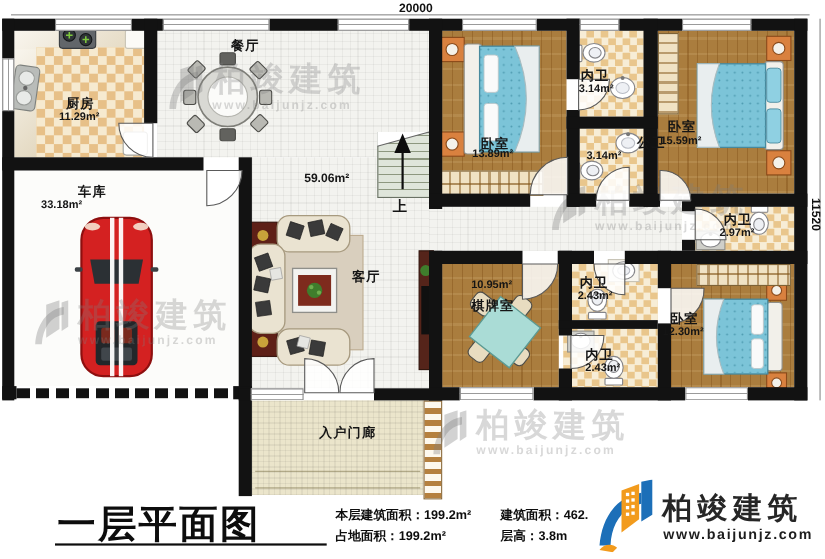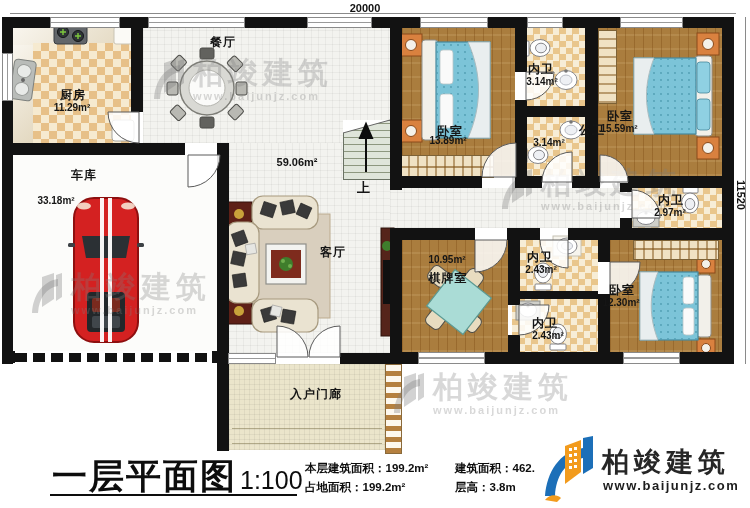--- a/index.html
+++ b/index.html
@@ -403,21 +403,21 @@
     <div>
         <div class="wm-name">柏竣建筑</div>
         <div class="wm-url">www.baijunjz.com</div>
       </div>
   </div>
 
   <div class="abs lbl" style="left:73px;top:95px;">厨房</div>
   <div class="abs area" style="left:72px;top:107px;">11.29m²</div>
   <div class="abs lbl" style="left:223px;top:42px;text-align:right;">餐厅</div>
   <div class="abs lbl" style="left:56px;top:175px;margin-left:28px;">车库</div>
-  <div class="abs area" style="left:56px;top:200px;">33.18m²</div>
+  <div class="abs area" style="left:56px;top:187px;">33.18m²</div>
   <div class="abs area" style="left:297px;top:162px;font-size:11px;">59.06m²</div>
   <div class="abs lbl" style="left:333px;top:252px;">客厅</div>
   <div class="abs lbl" style="left:316px;top:394px;">入户门廊</div>
   <div class="abs lbl" style="left:450px;top:131px;">卧室</div>
   <div class="abs area" style="left:448px;top:140px;">13.89m²</div>
   <div class="abs lbl" style="left:541px;top:69px;">内卫</div>
   <div class="abs area" style="left:542px;top:81px;">3.14m²</div>
   <div class="abs lbl" style="left:548px;top:130px;margin-left:44px;">公卫</div>
   <div class="abs area" style="left:549px;top:142px;">3.14m²</div>
   <div class="abs lbl" style="left:620px;top:116px;">卧室</div>
@@ -428,27 +428,26 @@
   <div class="abs area" style="left:447px;top:259px;">10.95m²</div>
   <div class="abs lbl" style="left:540px;top:257px;">内卫</div>
   <div class="abs area" style="left:541px;top:269px;">2.43m²</div>
   <div class="abs lbl" style="left:545px;top:323px;">内卫</div>
   <div class="abs area" style="left:548px;top:335px;">2.43m²</div>
   <div class="abs lbl" style="left:622px;top:290px;">卧室</div>
   <div class="abs area" style="left:621px;top:302px;">12.30m²</div>
   <div class="abs lbl" style="left:364px;top:188px;font-size:13px;">上</div>
 
   <div class="abs" style="left:10px;top:13px;width:726px;height:1px;background:#8a8a8a;z-index:5;"></div>
-  <div class="abs dim" style="left:365px;top:8px;transform:translate(-50%,-50%);z-index:60;">20000</div>
+  <div class="abs dim" style="left:378px;top:8px;transform:translate(-50%,-50%);z-index:60;">20000</div>
   <div class="abs" style="left:745px;top:17px;width:1px;height:347px;background:#8a8a8a;z-index:5;"></div>
   <div class="abs dim" style="left:741px;top:195px;transform:translate(-50%,-50%) rotate(90deg);z-index:60;">11520</div>
 
   <div class="abs tb-title" style="left:52px;top:453px;">一层平面图</div>
   <div class="abs" style="left:50px;top:494px;width:247px;height:2px;background:#0d0d0d;z-index:70;"></div>
-  <div class="abs tb-scale" style="left:240px;top:466px;">1:100</div>
   <div class="abs tb-info" style="left:305px;top:461px;">本层建筑面积：199.2m²</div>
   <div class="abs tb-info" style="left:305px;top:480px;">占地面积：199.2m²</div>
   <div class="abs tb-info" style="left:455px;top:461px;">建筑面积：462.</div>
   <div class="abs tb-info" style="left:455px;top:480px;">层高：3.8m</div>
 
   <svg class="abs" style="left:543px;top:436px;z-index:73;" width="56" height="66" viewBox="0 0 56 66">
     <path d="M2,60 C4,36 16,16 40,12 L40,22 C22,26 13,40 12,60 Z" fill="#1c6fb8"></path>
     <polygon points="22,10 38,4 38,36 22,48" fill="#f29b1d"></polygon>
     <polygon points="40,2 50,0 50,32 40,38" fill="#1c6fb8"></polygon>
     <g fill="#ffffff">

